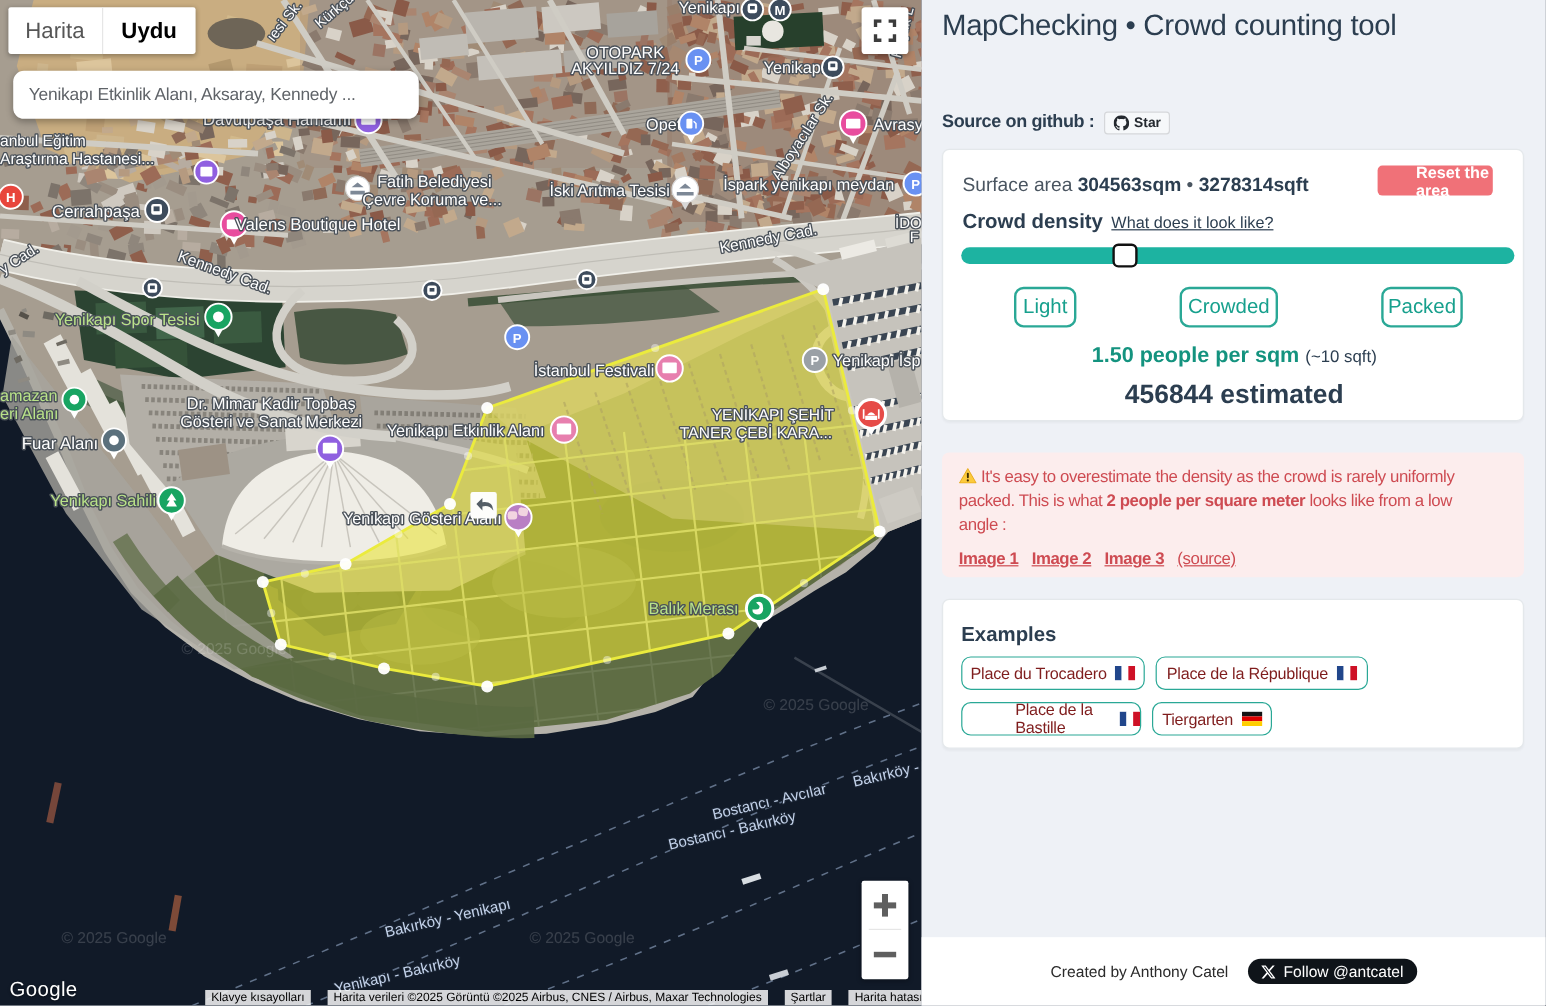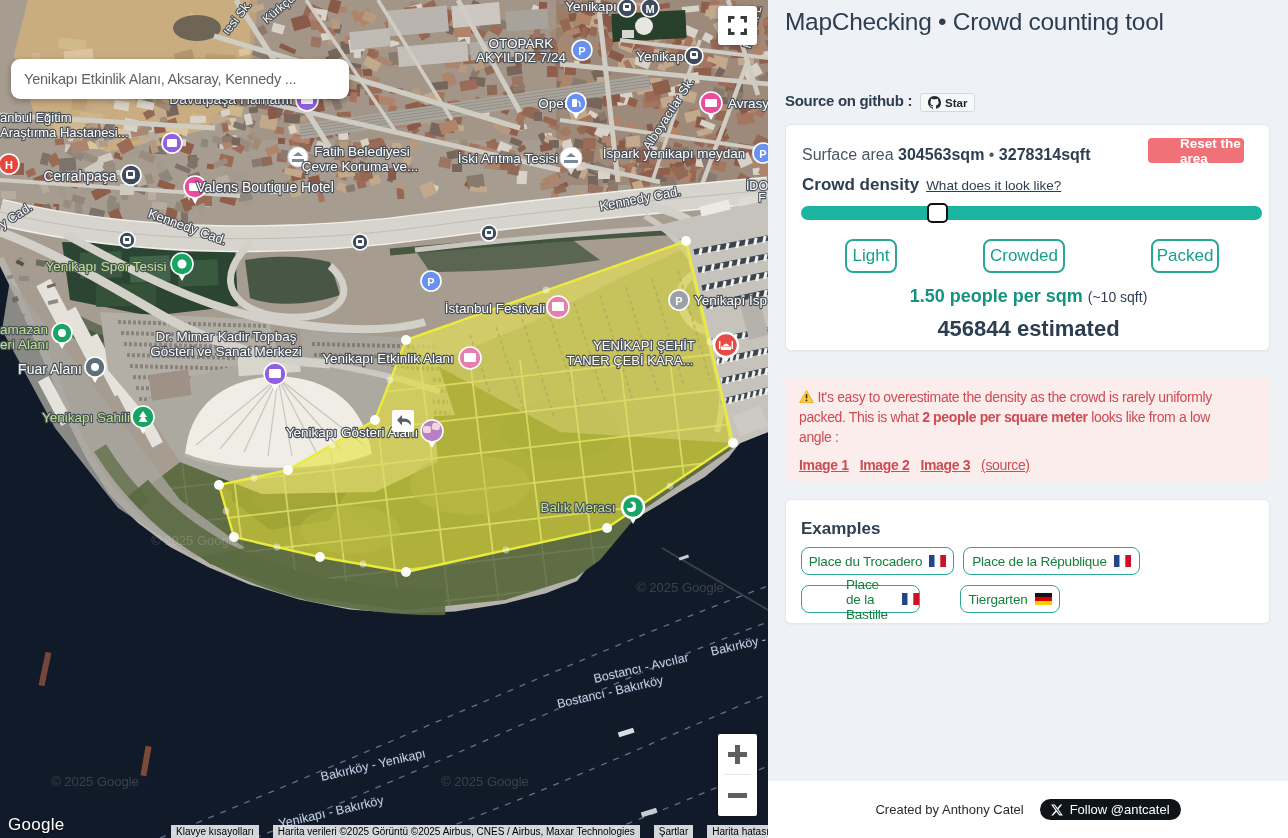--- a/index.html
+++ b/index.html
@@ -38,21 +38,21 @@
 .thumb { width:21px; height:20px; background:#fff; border:2.5px solid #111; border-radius:5px; }
 .pbtn { border:2px solid #2aa896; color:#17a08d; font-size:17px; border-radius:8px; background:#fff; display:flex; align-items:center; justify-content:center; }
 .density-line { text-align:center; font-size:18px; color:#14937f; font-weight:bold; }
 .density-line .sq { font-size:14px; color:#2c3e50; font-weight:normal; }
 .estimated { text-align:center; font-size:22px; font-weight:bold; color:#2c3e50; }
 #alert { background:#fceded; border-radius:6px; padding:10px 14px; color:#ce4b52; font-size:14px; letter-spacing:-0.35px; line-height:20px; white-space:nowrap; }
 #alert .links { margin-top:8px; }
 #alert .links a { color:#ce4b52; font-weight:bold; text-decoration:underline; margin-right:11px; }
 #alert .links .src { font-weight:normal; }
 #card2 h3 { font-size:17px; color:#2c3e50; }
-.exbtn { border:1.5px solid #2aa896; color:#15803d; font-size:13.5px; letter-spacing:-0.2px; border-radius:8px; height:28px; background:#fff; display:inline-flex; align-items:center; justify-content:center; position:absolute; }
+.exbtn { border:1.5px solid #2aa896; color:#7f1d1d; font-size:13.5px; letter-spacing:-0.2px; border-radius:8px; height:28px; background:#fff; display:inline-flex; align-items:center; justify-content:center; position:absolute; }
 .flag { display:inline-block; width:17px; height:12px; margin-left:7px; }
 #footer { position:absolute; left:0; top:781px; width:520px; height:57px; background:#fff; display:flex; align-items:center; justify-content:center; }
 #footer .created { font-size:13px; color:#2b2b2b; }
 #footer .xbtn { margin-left:16px; background:#0f1419; color:#fff; border-radius:11px; height:21px; padding:0 11px; display:inline-flex; align-items:center; font-size:13px; }
 </style>
 </head>
 <body>
 <div id="app">
 
   <div id="map">
@@ -1359,20 +1359,25 @@
 <text x="745" y="648" font-size="12.5px" fill="#c3d2ea" text-anchor="middle" stroke="#1a2433" stroke-width="2" paint-order="stroke" stroke-linejoin="round" transform="rotate(-13 745 648)">Bakırköy - B</text>
 <text x="374" y="769" font-size="12.5px" fill="#c3d2ea" text-anchor="middle" stroke="#1a2433" stroke-width="2" paint-order="stroke" stroke-linejoin="round" transform="rotate(-13 374 769)">Bakırköy - Yenikapı</text>
 <text x="332" y="816" font-size="12.5px" fill="#c3d2ea" text-anchor="middle" stroke="#1a2433" stroke-width="2" paint-order="stroke" stroke-linejoin="round" transform="rotate(-13 332 816)">Yenikapı - Bakırköy</text>
 
 <text x="195" y="545" font-size="13px" fill="#fff" opacity="0.16" text-anchor="middle">© 2025 Google</text>
 <text x="680" y="592" font-size="13px" fill="#fff" opacity="0.16" text-anchor="middle">© 2025 Google</text>
 <text x="95" y="786" font-size="13px" fill="#fff" opacity="0.16" text-anchor="middle">© 2025 Google</text>
 <text x="485" y="786" font-size="13px" fill="#fff" opacity="0.16" text-anchor="middle">© 2025 Google</text>
     </svg>
 
+    <div id="maptype" class="gm-ctl">
+        <div class="mt">Harita</div>
+        <div class="sep"></div>
+        <div class="mt sel">Uydu</div>
+      </div>
 
     <div id="searchbox" class="gm-ctl">Yenikapı Etkinlik Alanı, Aksaray, Kennedy ...</div>
 
     <div id="fullscreen" class="gm-ctl">
         <svg width="19" height="19" viewBox="0 0 19 19">
           <path d="M1.5 6.5V1.5h5M12.5 1.5h5v5M17.5 12.5v5h-5M6.5 17.5h-5v-5" fill="none" stroke="#3c3c3c" stroke-width="3"></path>
         </svg>
       </div>
 
     <div id="zoomctl" class="gm-ctl">
@@ -1445,21 +1450,21 @@
       <span class="exbtn" style="left:15px; top:47px; width:153px;">Place du Trocadero<span class="flag"><svg width="17" height="12">
               <rect width="5.7" height="12" fill="#21468b"></rect>
               <rect x="5.7" width="5.6" height="12" fill="#fff"></rect>
               <rect x="11.3" width="5.7" height="12" fill="#ce1126"></rect>
             </svg></span></span>
       <span class="exbtn" style="left:177px; top:47px; width:177px;">Place de la République<span class="flag"><svg width="17" height="12">
               <rect width="5.7" height="12" fill="#21468b"></rect>
               <rect x="5.7" width="5.6" height="12" fill="#fff"></rect>
               <rect x="11.3" width="5.7" height="12" fill="#ce1126"></rect>
             </svg></span></span>
-      <span class="exbtn" style="left:15px; top:85px; width:119px;padding-left:44px;">Place de la Bastille<span class="flag"><svg width="17" height="12">
+      <span class="exbtn" style="left:15px; top:85px; width:150px;padding-left:44px;">Place de la Bastille<span class="flag"><svg width="17" height="12">
               <rect width="5.7" height="12" fill="#21468b"></rect>
               <rect x="5.7" width="5.6" height="12" fill="#fff"></rect>
               <rect x="11.3" width="5.7" height="12" fill="#ce1126"></rect>
             </svg></span></span>
       <span class="exbtn" style="left:174px; top:85px; width:100px;">Tiergarten<span class="flag"><svg width="17" height="12">
               <rect width="17" height="4" fill="#141414"></rect>
               <rect y="4" width="17" height="4" fill="#d00"></rect>
               <rect y="8" width="17" height="4" fill="#ffce00"></rect>
             </svg></span></span>
     </div>

